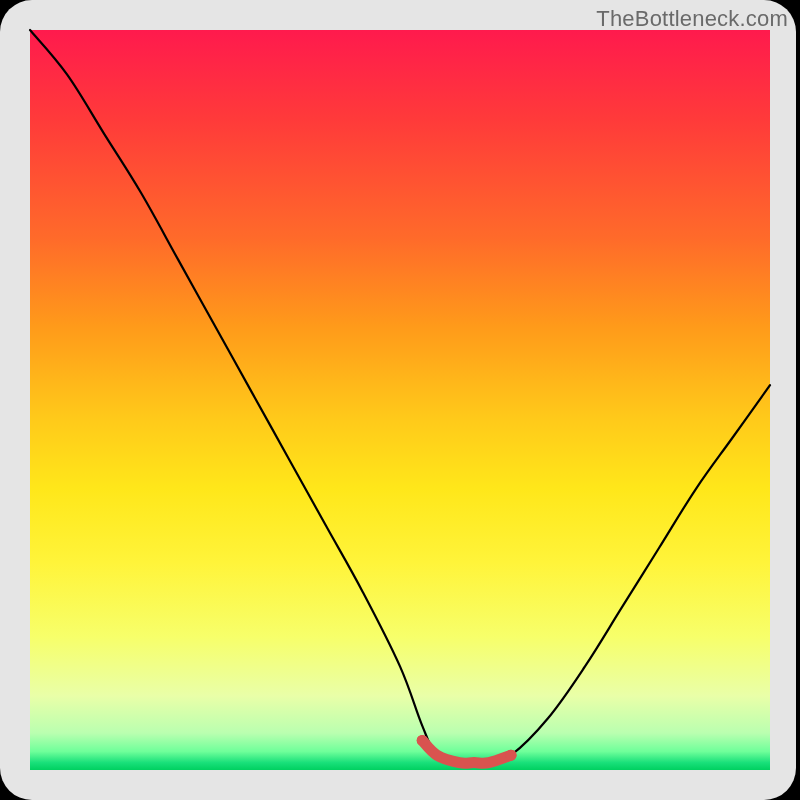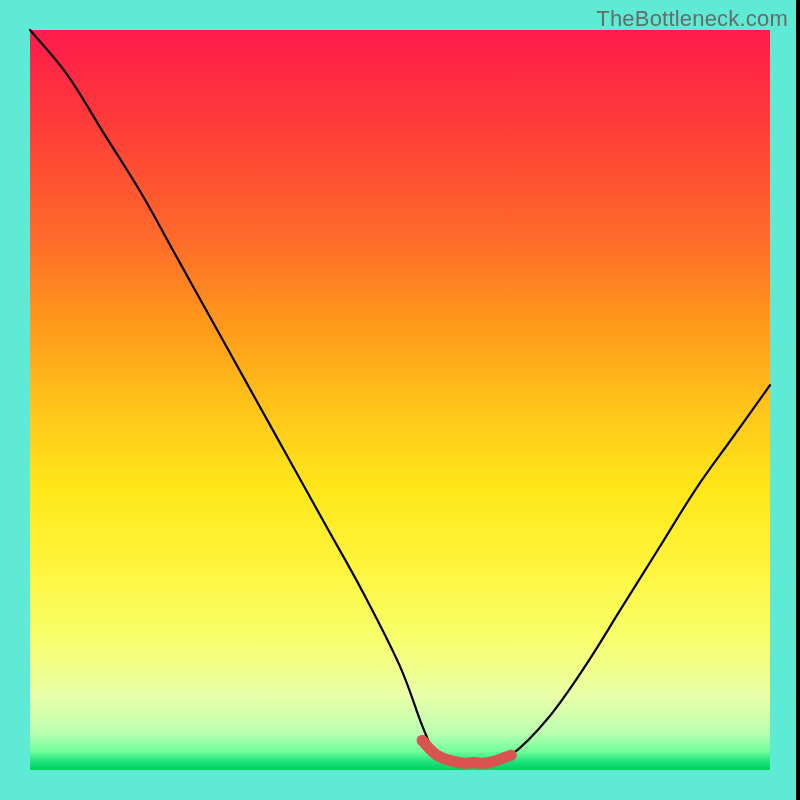--- a/index.html
+++ b/index.html
@@ -10,21 +10,22 @@
     background: #000;
     overflow: hidden;
     font-family: Arial, Helvetica, sans-serif;
   }
   .frame {
     position: absolute;
     left: 0;
     top: 0;
     width: 796px;
     height: 800px;
-    background: #5eead4;
+    background: #e5e5e5;
+    border-radius: 32px;
   }
   .plot-area {
     position: absolute;
     left: 30px;
     top: 30px;
     width: 740px;
     height: 740px;
     
     background: linear-gradient(to bottom,
       #ff1a4d 0%,

